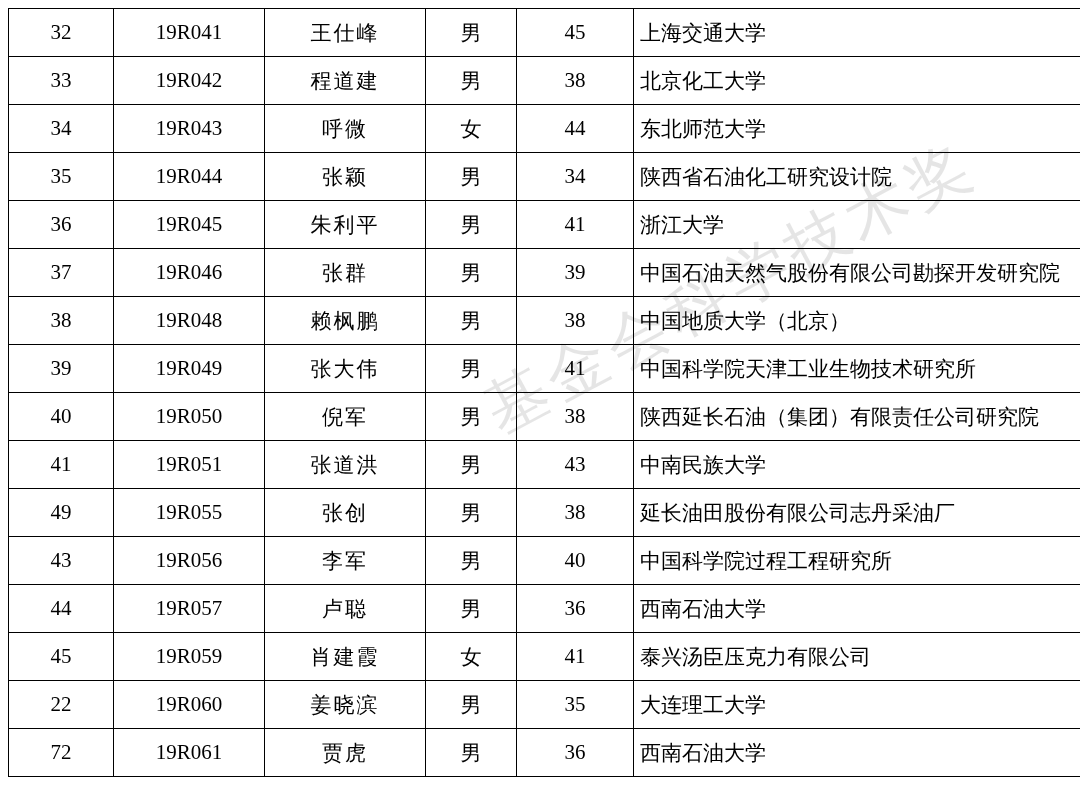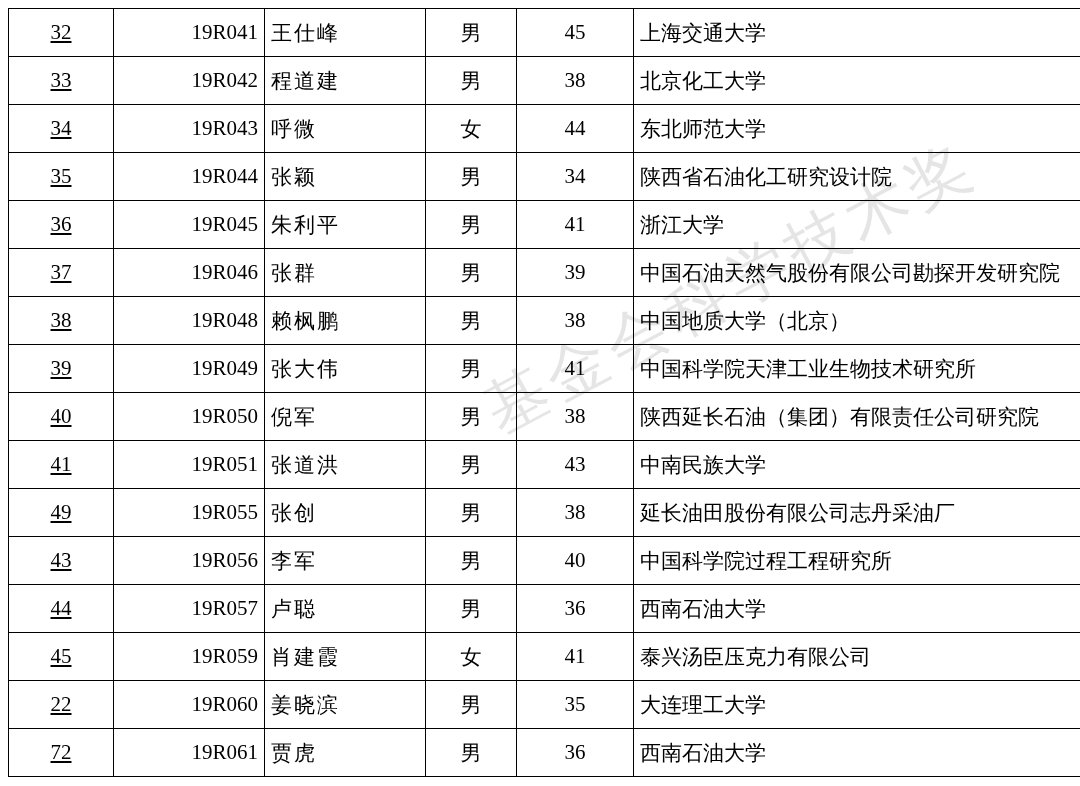--- a/index.html
+++ b/index.html
@@ -58,30 +58,29 @@
     color: #000000;
     background: transparent;
     vertical-align: middle;
     overflow: hidden;
     white-space: nowrap;
   }
 
   td.col-index {
     width: 92px;
     text-align: center;
-    text-decoration: underline;
   }
   td.col-code {
     width: 138px;
-    text-align: right;
+    text-align: center;
     font-family: "Liberation Serif", "DejaVu Serif", serif;
   }
   td.col-name {
     width: 148px;
-    text-align: left;
+    text-align: center;
     letter-spacing: 2px;
   }
   td.col-gender {
     width: 78px;
     text-align: center;
   }
   td.col-age {
     width: 104px;
     text-align: center;
   }

